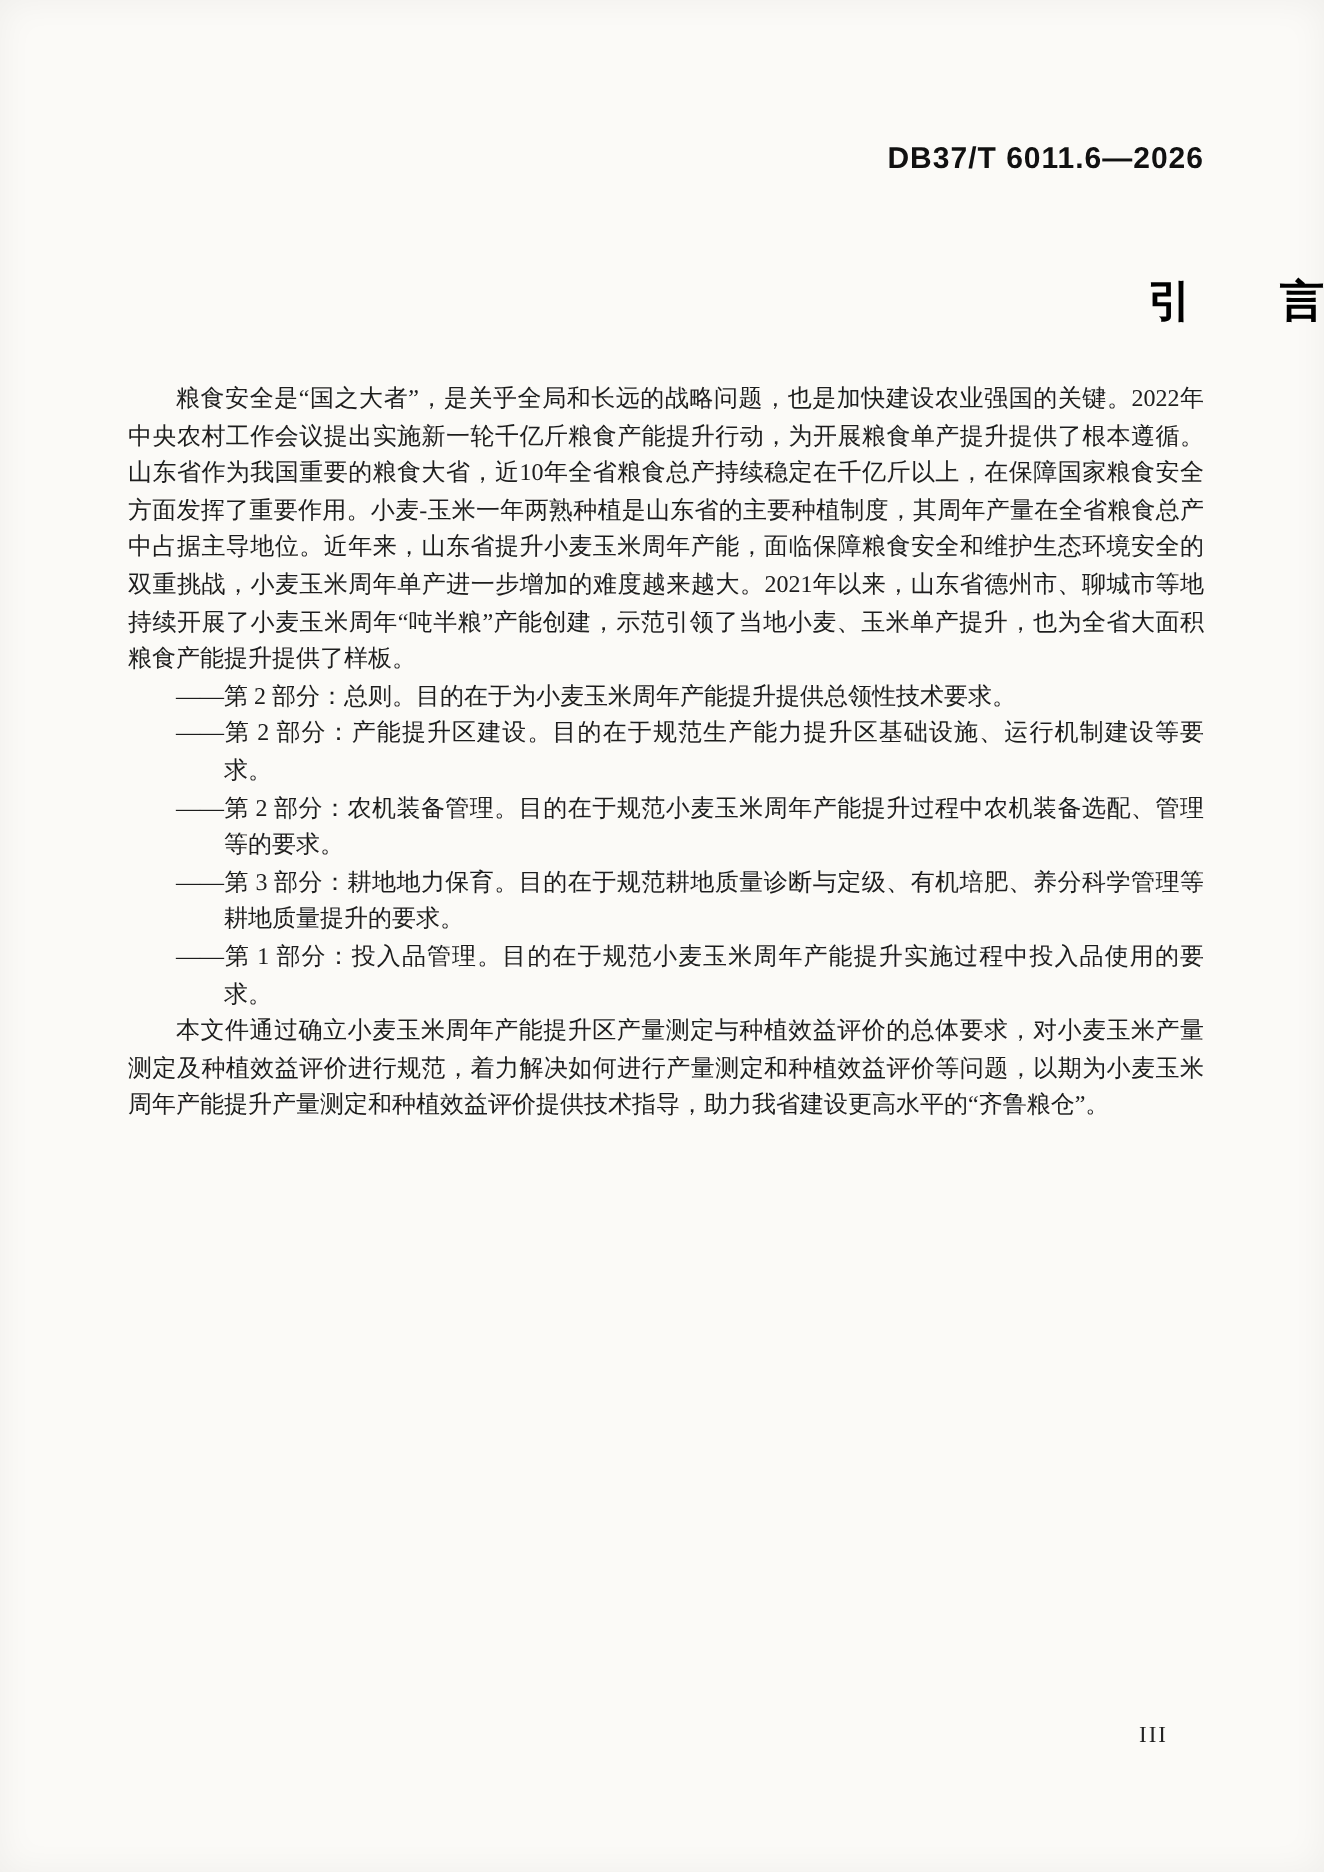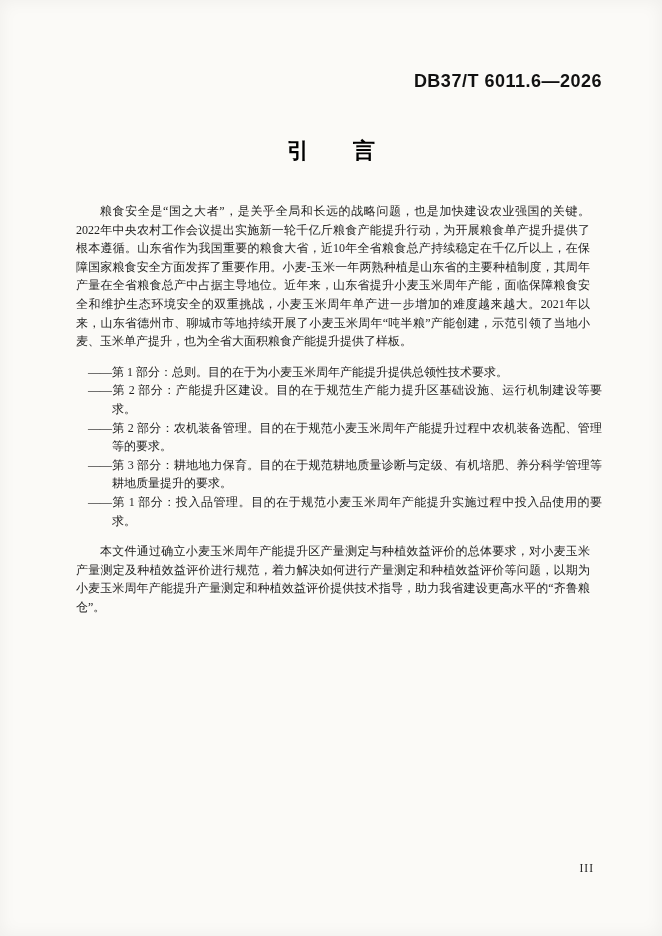--- a/index.html
+++ b/index.html
@@ -17,79 +17,79 @@
     font-family: "Liberation Serif", "DejaVu Serif", serif;
     color: #1d1d1d;
     overflow: hidden;
   }
   .doc-number {
     position: absolute;
     top: 71px;
     right: 60px;
     font-family: "Liberation Sans", "DejaVu Sans", sans-serif;
     font-weight: bold;
-    font-size: 18px;
+    font-size: 15px;
     letter-spacing: 0.5px;
     color: #111;
   }
   .title {
     position: absolute;
     top: 136px;
     left: 0;
     width: 100%;
     margin: 0;
-    text-align: center;
+    text-align: right;
     font-family: "Liberation Sans", "DejaVu Sans", sans-serif;
     font-weight: bold;
     font-size: 22px;
     color: #000;
   }
   .content {
     position: absolute;
     top: 190px;
     left: 64px;
     right: 60px;
     font-size: 12px;
     line-height: 18.6px;
     text-align: justify;
     text-justify: inter-ideograph;
   }
   .para {
-    margin: 12px;
+    margin: 0;
     text-indent: 2em;
   }
   .part-item {
     margin: 0;
     padding-left: 4em;
     text-indent: -2em;
   }
   .page-number {
     position: absolute;
     bottom: 62px;
-    right: 68px;
+    right: 78px;
     font-size: 11.5px;
     letter-spacing: 1px;
     color: #222;
   }
 </style>
 </head>
 <body>
 
 <div class="page">
 
   <div class="doc-number">DB37/T 6011.6—2026</div>
 
   <h1 class="title">引　　言</h1>
 
   <div class="content">
 
     <p class="para">粮食安全是“国之大者”，是关乎全局和长远的战略问题，也是加快建设农业强国的关键。2022年中央农村工作会议提出实施新一轮千亿斤粮食产能提升行动，为开展粮食单产提升提供了根本遵循。山东省作为我国重要的粮食大省，近10年全省粮食总产持续稳定在千亿斤以上，在保障国家粮食安全方面发挥了重要作用。小麦-玉米一年两熟种植是山东省的主要种植制度，其周年产量在全省粮食总产中占据主导地位。近年来，山东省提升小麦玉米周年产能，面临保障粮食安全和维护生态环境安全的双重挑战，小麦玉米周年单产进一步增加的难度越来越大。2021年以来，山东省德州市、聊城市等地持续开展了小麦玉米周年“吨半粮”产能创建，示范引领了当地小麦、玉米单产提升，也为全省大面积粮食产能提升提供了样板。</p>
 
 
-    <p class="part-item">——第 1 部分：总则。目的在于为小麦玉米周年产能提升提供总领性技术要求。</p>
+    <p class="part-item">——第 2 部分：总则。目的在于为小麦玉米周年产能提升提供总领性技术要求。</p>
 
     <p class="part-item">——第 2 部分：产能提升区建设。目的在于规范生产能力提升区基础设施、运行机制建设等要求。</p>
 
     <p class="part-item">——第 2 部分：农机装备管理。目的在于规范小麦玉米周年产能提升过程中农机装备选配、管理等的要求。</p>
 
     <p class="part-item">——第 3 部分：耕地地力保育。目的在于规范耕地质量诊断与定级、有机培肥、养分科学管理等耕地质量提升的要求。</p>
 
     <p class="part-item">——第 1 部分：投入品管理。目的在于规范小麦玉米周年产能提升实施过程中投入品使用的要求。</p>
 
 

